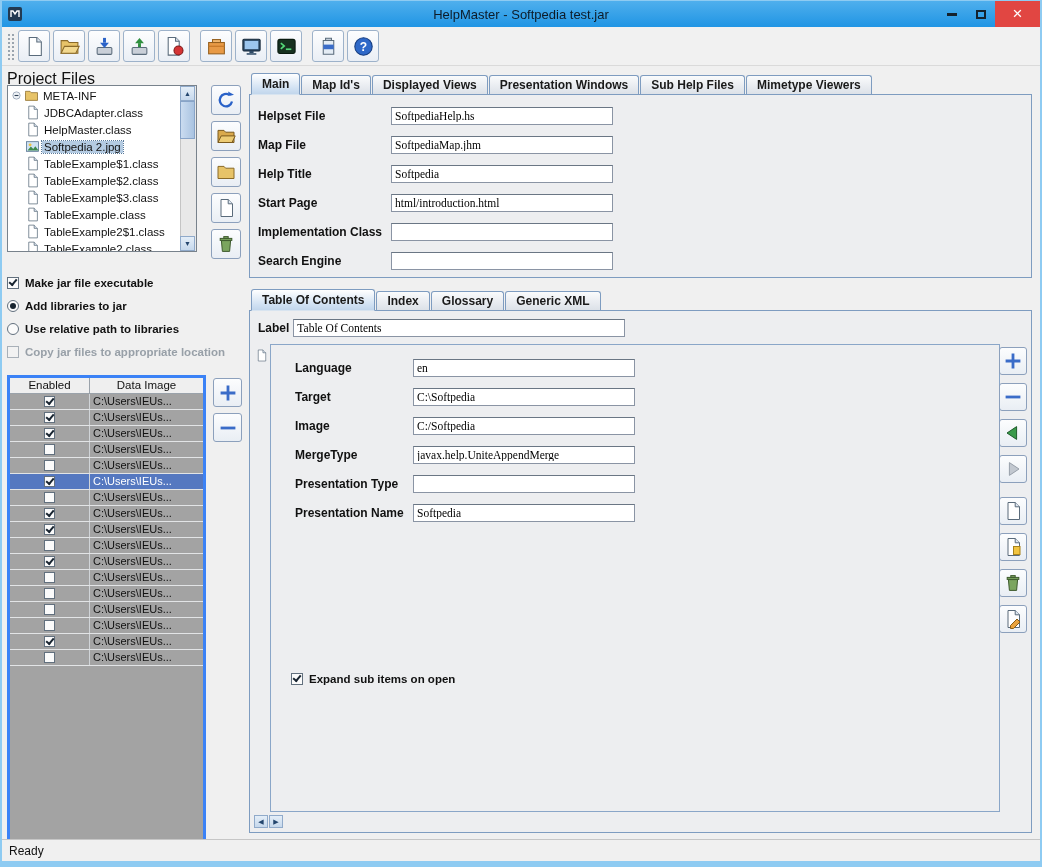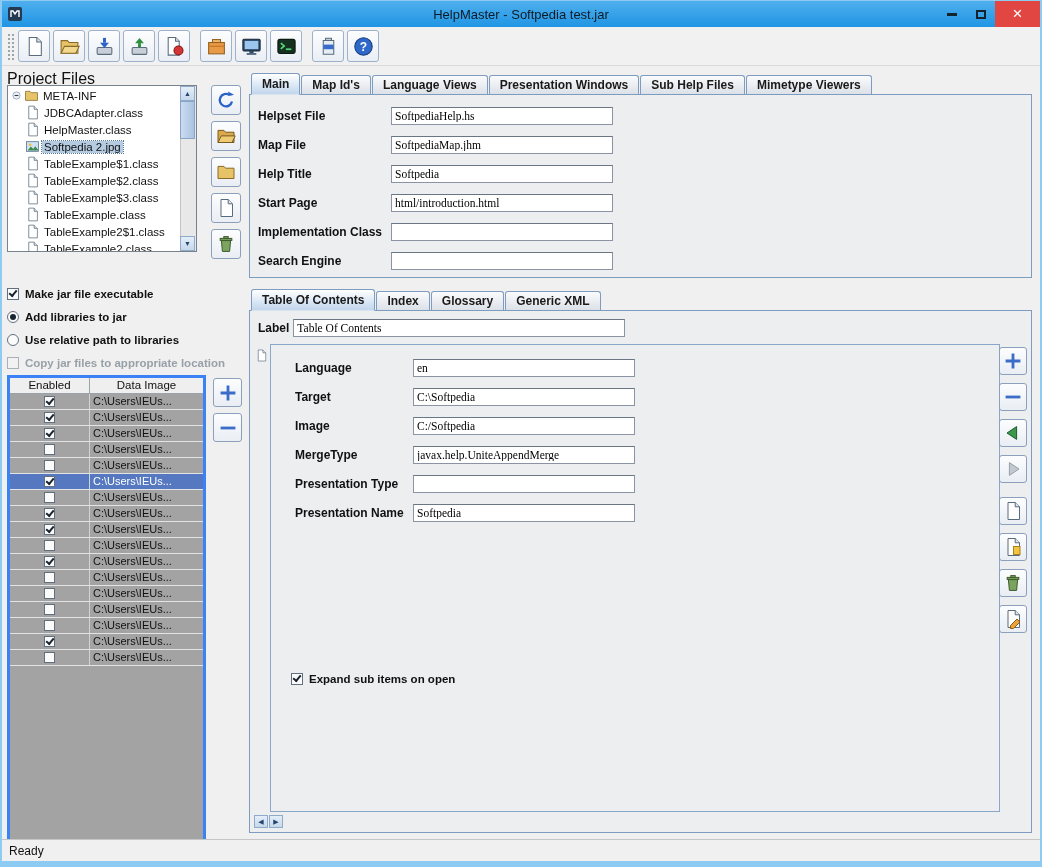--- a/index.html
+++ b/index.html
@@ -42,21 +42,21 @@
   .sb-btn{display:flex;align-items:center;justify-content:center;width:15px;height:15px;background:linear-gradient(#E4EEF8,#C6D8EC);border:1px solid #90AACA;box-sizing:border-box;color:#24466E;font-size:7px;cursor:pointer}
   .sb-up{position:absolute;top:0;left:-1px}
   .sb-down{position:absolute;bottom:0;left:-1px}
   .sb-up::before{content:"▲"} .sb-down::before{content:"▼"}
   .sb-thumb{position:absolute;left:-1px;top:15px;width:15px;height:38px;background:linear-gradient(90deg,#CBDCF0,#A9C3E1);border:1px solid #88A4C8;box-sizing:border-box;cursor:pointer}
 
   .tree-btns{margin-left:14px;display:flex;flex-direction:column}
   .tool-sq{width:28px;height:28px;border:1px solid #8CA0BC;border-radius:3px;background:linear-gradient(#FCFDFE,#E9EEF4);display:flex;align-items:center;justify-content:center;margin-bottom:6px;cursor:pointer}
 
   .opts{margin-top:12px}
-  .opt{display:flex;align-items:flex-end;height:23px;font-size:11.5px;font-weight:bold}
+  .opt{display:flex;align-items:flex-start;height:23px;font-size:11.5px;font-weight:bold}
   .opt.dis{color:#98A0A8}
   .ctrl{display:inline-block;width:12px;height:12px;background:#FBFBFB;border:1px solid #62707E;position:relative;box-sizing:border-box;margin-right:6px;flex:none;cursor:pointer}
   .ctrl.radio{border-radius:50%}
   .ctrl.checkbox.on::after{content:"";position:absolute;left:1px;top:1px;width:6px;height:3px;border-left:2px solid #182430;border-bottom:2px solid #182430;transform:rotate(-50deg)}
   .ctrl.radio.on::after{content:"";position:absolute;left:2px;top:2px;width:6px;height:6px;border-radius:50%;background:#182430}
   .opt.dis .ctrl{border-color:#A8B0B8;background:#F2F2F2}
   .ctrl.sm{width:11px;height:11px;margin-right:0}
 
   .tblwrap{display:flex;margin-top:6px}
   .jar-table{width:199px;height:470px;border:3px solid #3b82f6;background:#a3a3a3;box-sizing:border-box;overflow:hidden}
@@ -516,21 +516,21 @@
               </svg>
             </div>
         </div>
       </div>
     </div>
 
     <div class="right-panel">
       <div class="tabbar" id="main-tabs">
           <div class="tab selected">Main</div>
           <div class="tab">Map Id's</div>
-          <div class="tab">Language Views</div>
+          <div class="tab">Displayed Views</div>
           <div class="tab">Presentation Windows</div>
           <div class="tab">Sub Help Files</div>
           <div class="tab">Mimetype Viewers</div>
         </div>
       <div class="panel main-panel">
         <div id="main-fields">
             <div class="frow">
               <span class="flabel">Helpset File</span>
               <input class="fld" type="text" value="SoftpediaHelp.hs" style="">
             </div>

